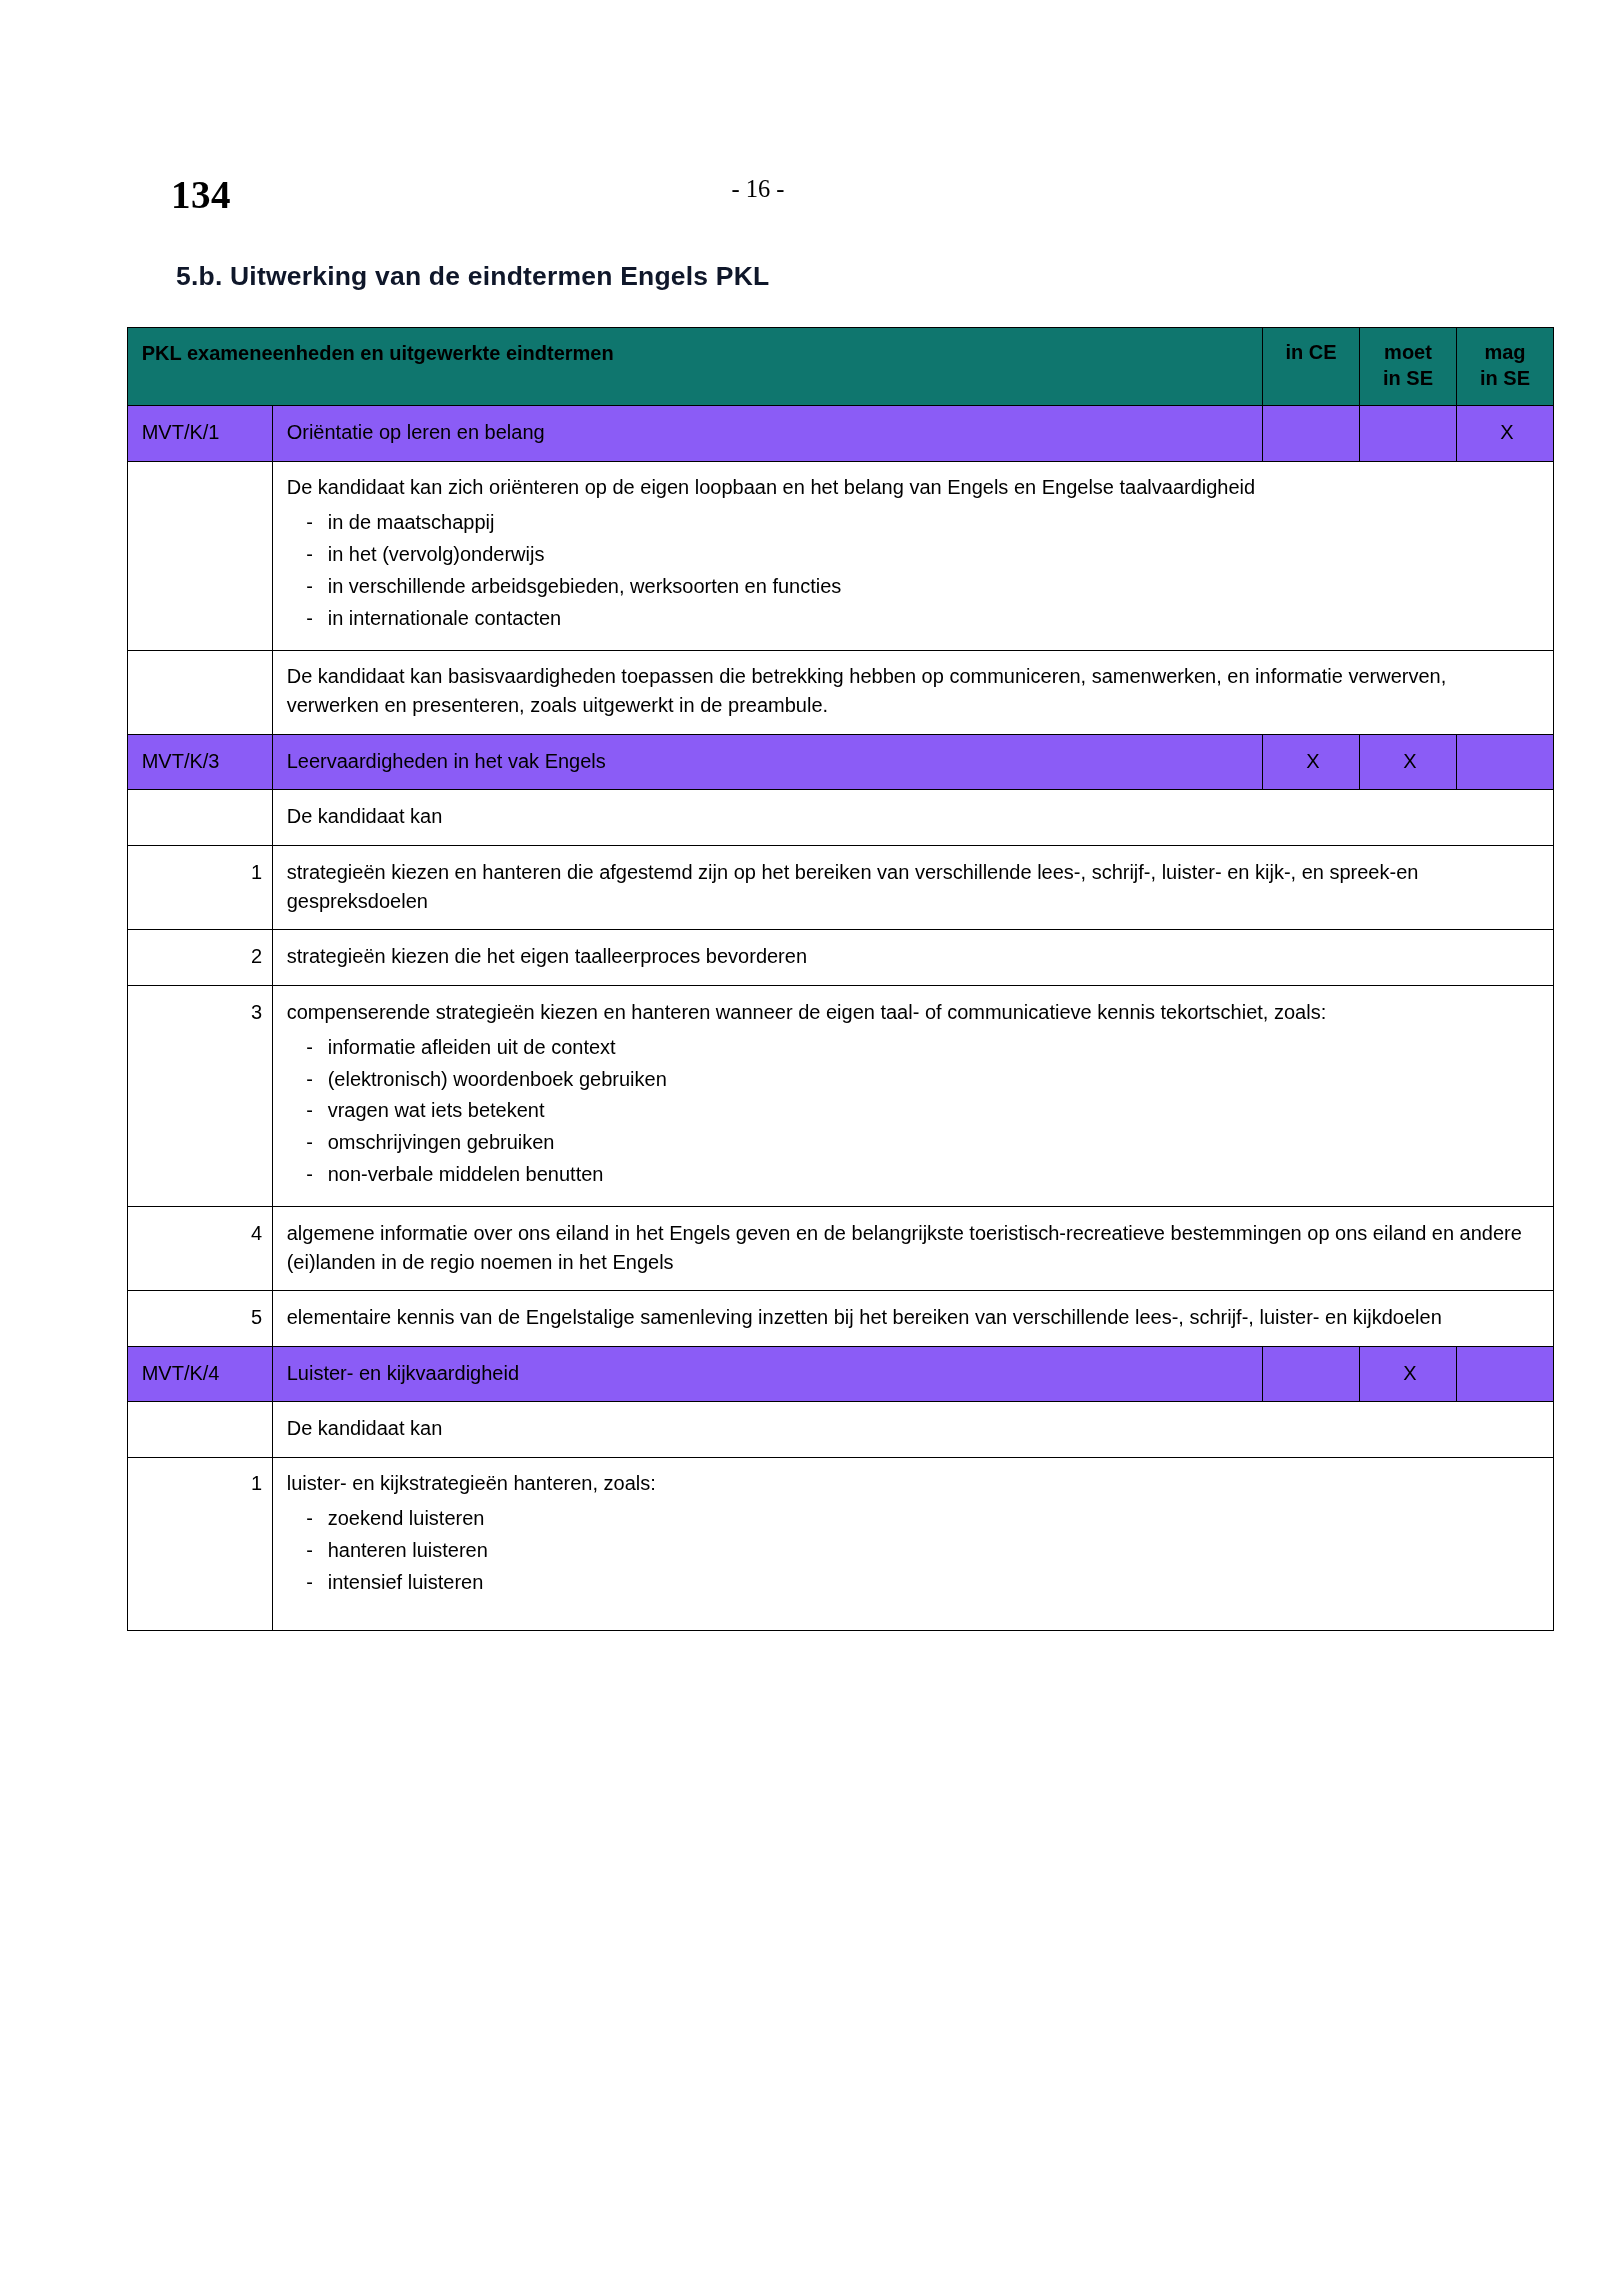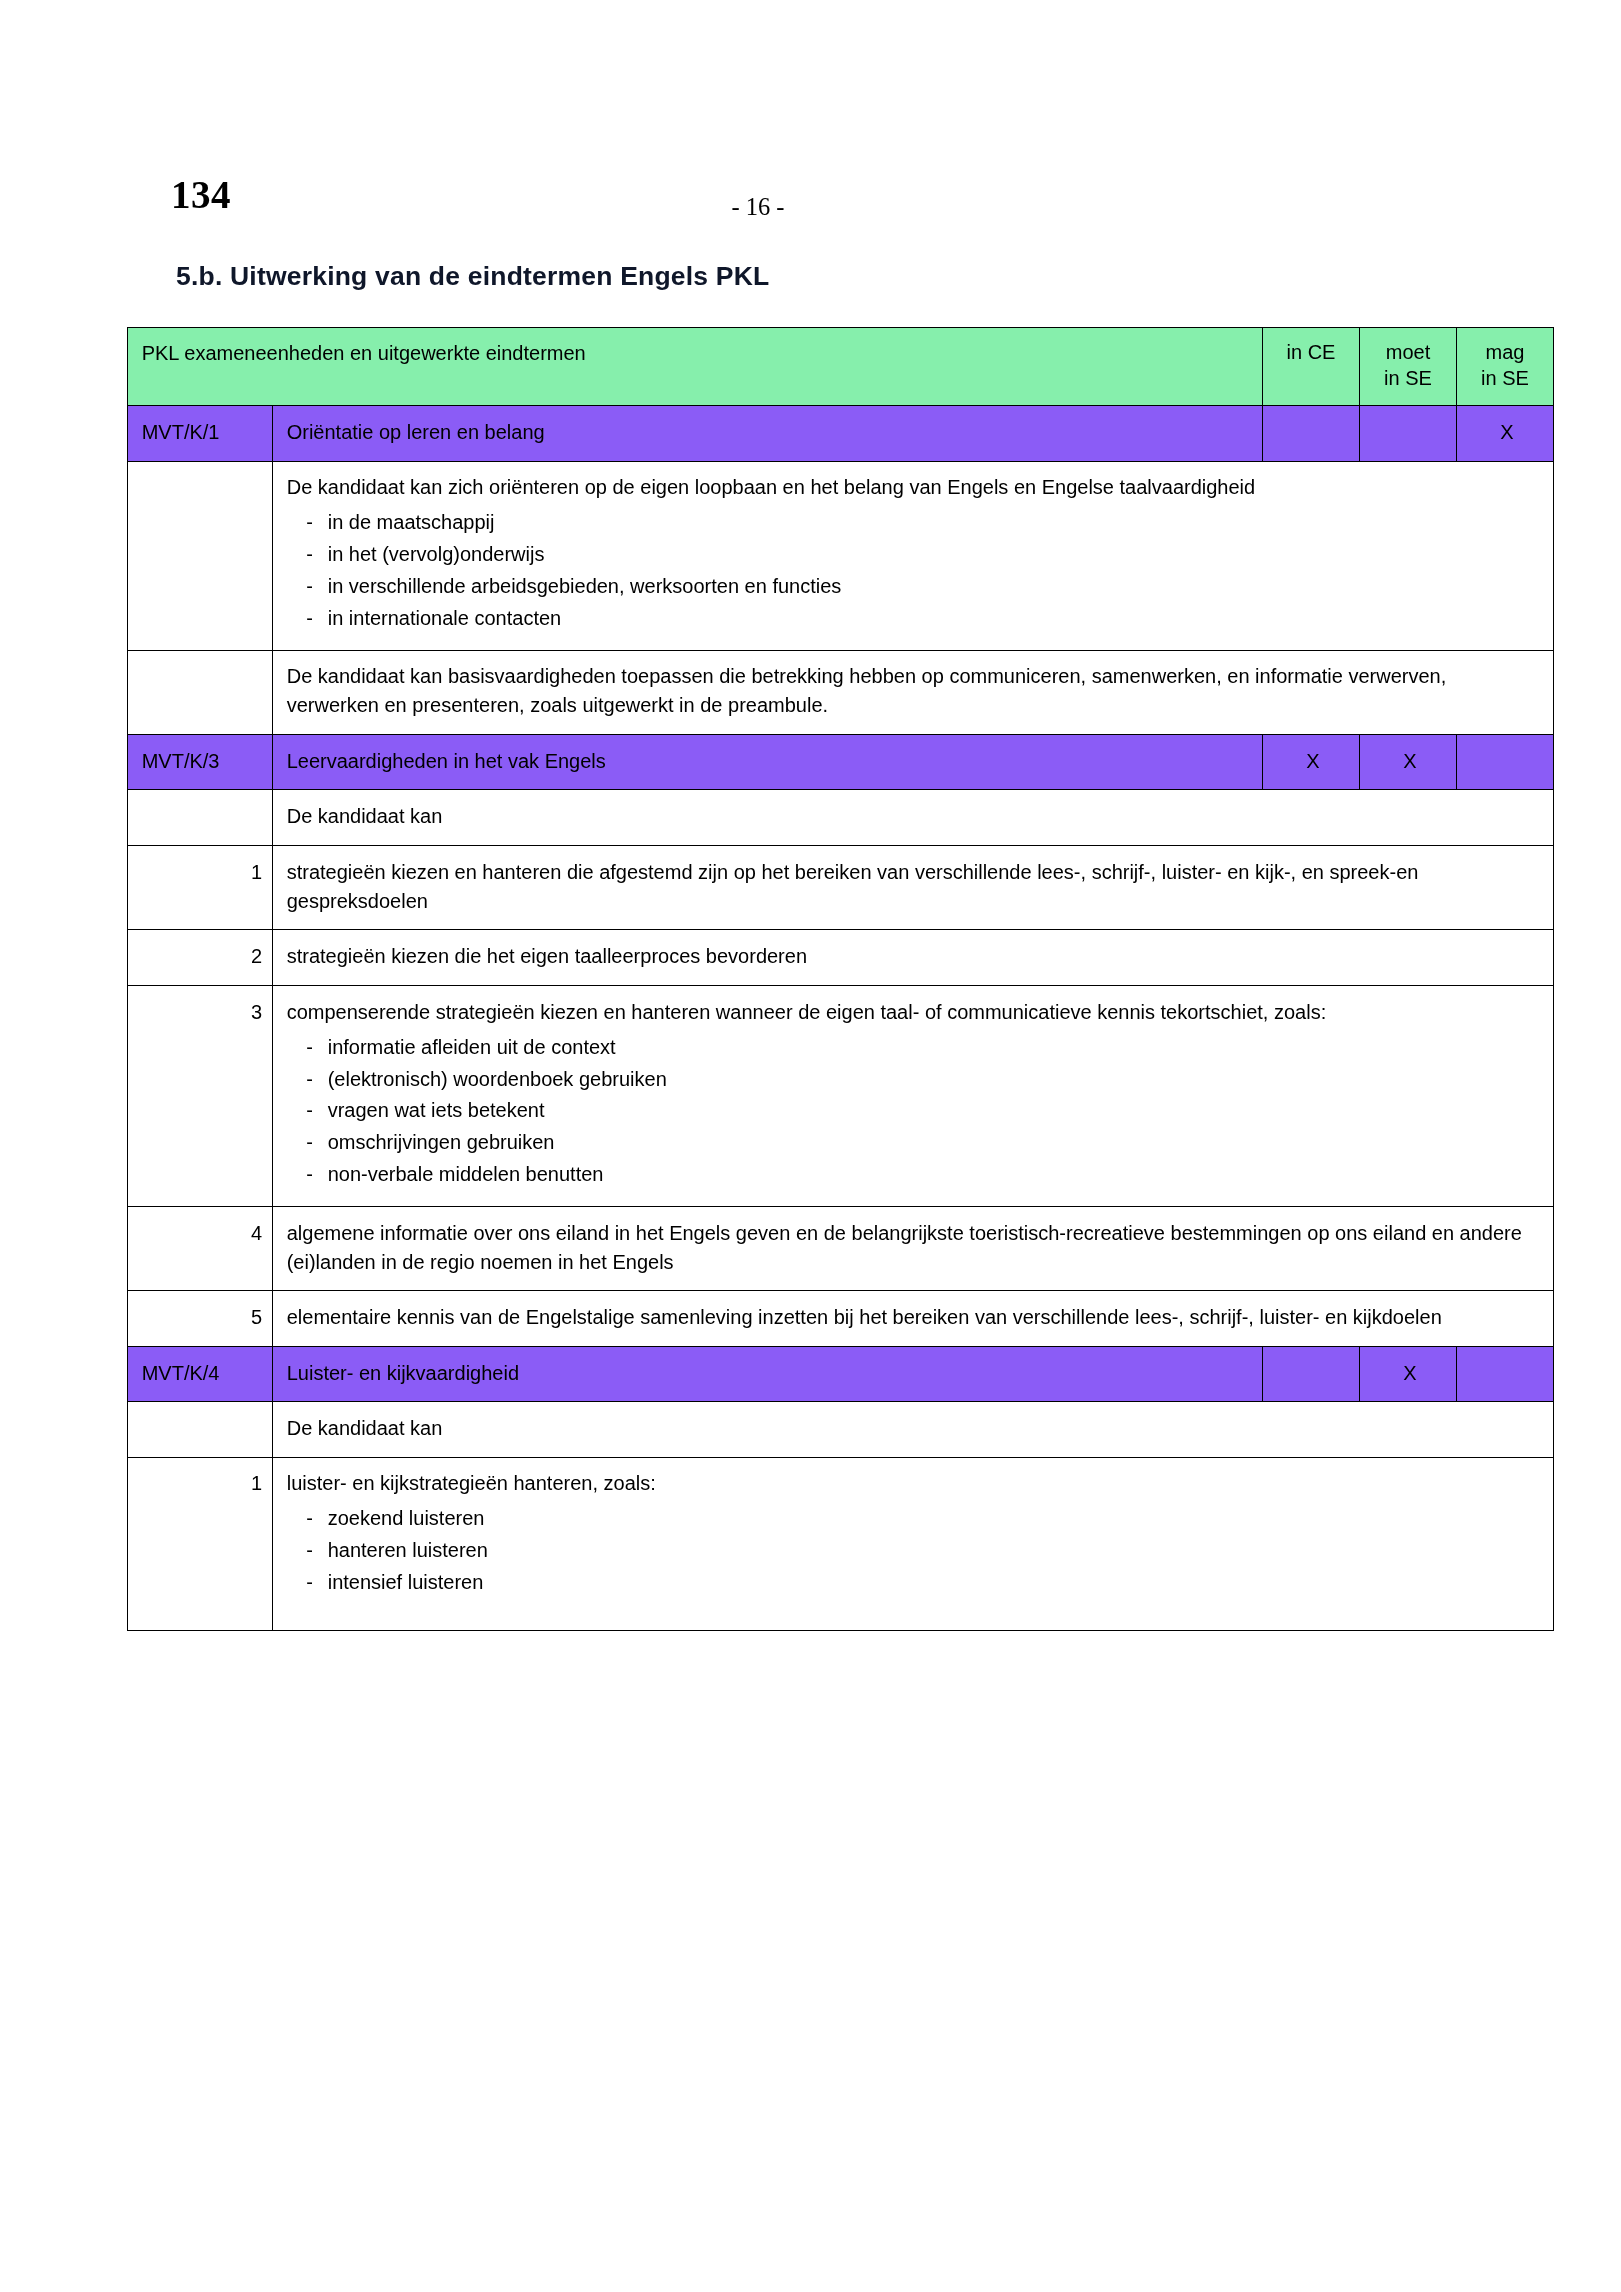--- a/index.html
+++ b/index.html
@@ -31,21 +31,21 @@
     top: 0;
     font-family: "Liberation Serif", serif;
     font-weight: bold;
     font-size: 39px;
     letter-spacing: 0.5px;
   }
   .page-number {
     position: absolute;
     left: 50%;
     transform: translateX(-50%);
-    top: 21px;
+    top: 3px;
     font-family: "Liberation Serif", serif;
     font-size: 24.5px;
   }
   .section-title {
     margin: 19.6px 0 0 49px;
     color: #0f172a;
     font-size: 26.5px;
     font-weight: bold;
     letter-spacing: 0.2px;
   }
@@ -62,22 +62,22 @@
     font-size: 20px;
     line-height: 1.45;
   }
   col.c-code { width: 145px; }
   col.c-main { width: 990px; }
   col.c-ce  { width: 97px; }
   col.c-moet{ width: 97px; }
   col.c-mag { width: 97px; }
 
   thead th {
-    background: #86efac;
-    font-weight: normal;
+    background: #0f766e;
+    font-weight: bold;
     font-size: 20px;
     text-align: left;
     padding-top: 19.6px;
     padding-bottom: 19.6px;
     vertical-align: middle;
   }
   thead th.narrow {
     text-align: center;
     padding-left: 3.9px;
     padding-right: 3.9px;

